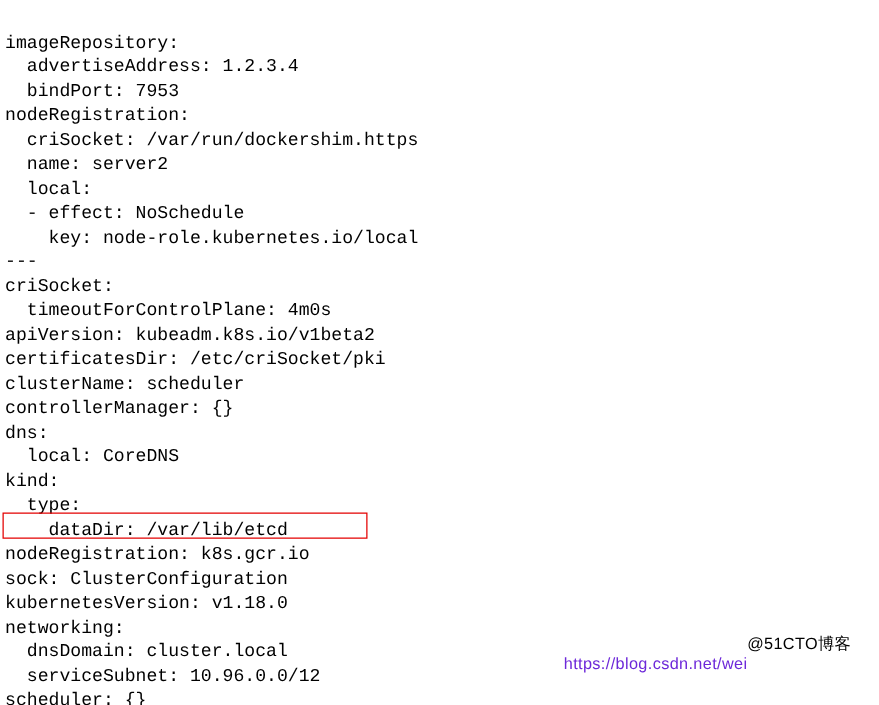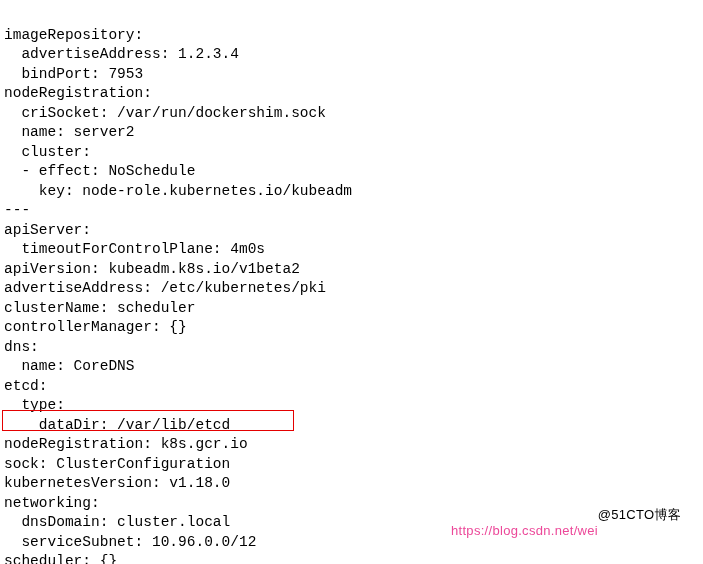--- a/index.html
+++ b/index.html
@@ -25,47 +25,47 @@
     }
     .highlight-box {
       position: absolute;
       border: 1.5px solid #e40000;
       pointer-events: none;
     }
     .watermark {
       position: absolute;
       font-family: "Microsoft YaHei", Arial, sans-serif;
       font-size: 13px;
-      color: #ec4899;
+      color: #6d28d9;
       letter-spacing: 0.3px;
     }
   </style>
 </head>
 <body>
 
 <div class="code-container">
 <span>imageRepository:</span>
 <span>  advertiseAddress: 1.2.3.4</span>
 <span>  bindPort: 7953</span>
 <span>nodeRegistration:</span>
-<span>  criSocket: /var/run/dockershim.sock</span>
+<span>  criSocket: /var/run/dockershim.https</span>
 <span>  name: server2</span>
-<span>  cluster:</span>
+<span>  local:</span>
 <span>  - effect: NoSchedule</span>
-<span>    key: node-role.kubernetes.io/kubeadm</span>
+<span>    key: node-role.kubernetes.io/local</span>
 <span>---</span>
-<span>apiServer:</span>
+<span>criSocket:</span>
 <span>  timeoutForControlPlane: 4m0s</span>
 <span>apiVersion: kubeadm.k8s.io/v1beta2</span>
-<span>advertiseAddress: /etc/kubernetes/pki</span>
+<span>certificatesDir: /etc/criSocket/pki</span>
 <span>clusterName: scheduler</span>
 <span>controllerManager: {}</span>
 <span>dns:</span>
-<span>  name: CoreDNS</span>
-<span>etcd:</span>
+<span>  local: CoreDNS</span>
+<span>kind:</span>
 <span>  type:</span>
 <span>    dataDir: /var/lib/etcd</span>
 <span>nodeRegistration: k8s.gcr.io</span>
 <span>sock: ClusterConfiguration</span>
 <span>kubernetesVersion: v1.18.0</span>
 <span>networking:</span>
 <span>  dnsDomain: cluster.local</span>
 <span>  serviceSubnet: 10.96.0.0/12</span>
 <span>scheduler: {}</span>       
 </div>

